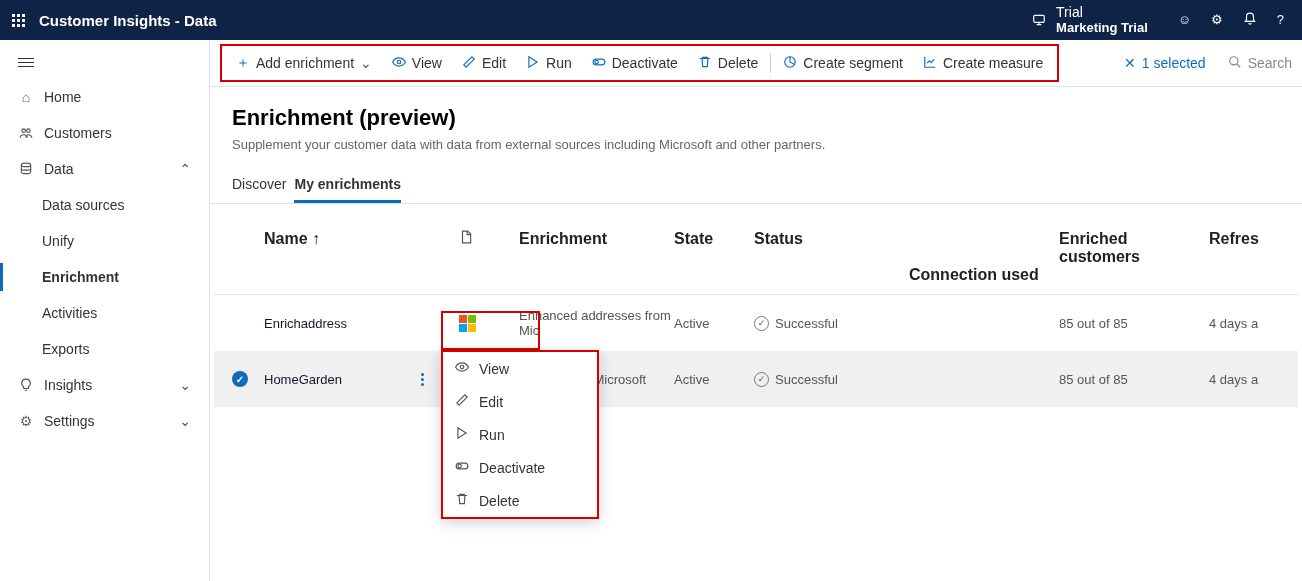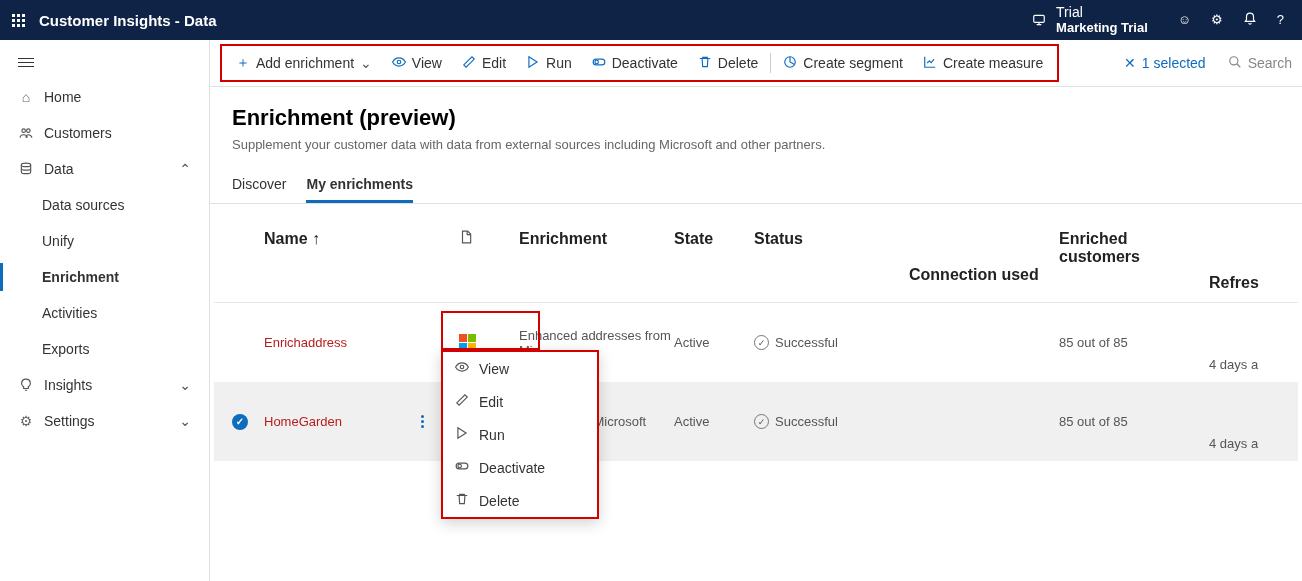--- a/index.html
+++ b/index.html
@@ -44,50 +44,50 @@
     .toolbar-right { margin-left:auto; display:flex; align-items:center; gap:22px;}
     .selected { display:flex; align-items:center; gap:6px; color:#0f6cbd;}
     .search { display:flex; align-items:center; gap:6px; color:#888;}
 
     
     .page-header { padding: 18px 22px 4px; }
     .page-title { font-size: 22px; font-weight:600; margin-bottom:6px;}
     .page-sub { color:#666; font-size:13px;}
 
     
-    .tabs { display:flex; gap:20px; padding: 12px 22px 0; border-bottom:1px solid #e1e1e1;}
+    .tabs { display:flex; gap:8px; padding: 12px 22px 0; border-bottom:1px solid #e1e1e1;}
     .tab { padding: 8px 0; cursor:pointer; font-size:14px; color:#333; border-bottom: 3px solid transparent;}
     .tab.active { font-weight:600; border-bottom-color:#0f6cbd;}
 
     
     .table { margin: 16px 4px 0 4px; }
     .thead { display:flex; padding: 10px 0; border-bottom:1px solid #e8e8e8; font-weight:600; font-size:16px; color:#222;}
     .col-check { width:50px; padding-left:18px;}
     .col-name { width:195px;}
     .col-icon { width:60px;}
     .col-enrich { width:155px;}
     .col-state { width:80px;}
     .col-status { width:155px;}
     .col-conn { width:150px;margin-top:36px;}
     .col-cust { width:150px;}
-    .col-refresh { width:60px;margin-top:44px;}
+    .col-refresh { width:60px;}
     .trow { display:flex; padding: 10px 0; font-size:13px; color:#555; align-items:center;}
     .trow.sel { background:#f0f0f0;}
     .check { width:16px; height:16px; border-radius:50%; border:1px solid transparent;}
     .check.filled { background:#0f6cbd; display:flex; align-items:center; justify-content:center; color:#fff; font-size:10px; font-weight:bold;}
     .ms-logo { display:grid; grid-template-columns:8px 8px; grid-template-rows:8px 8px; gap:1px;}
     .ms-logo span:nth-child(1){background:#f25022;}
     .ms-logo span:nth-child(2){background:#7fba00;}
     .ms-logo span:nth-child(3){background:#00a4ef;}
     .ms-logo span:nth-child(4){background:#ffb900;}
     .more-dots { width:20px; display:flex; flex-direction:column; gap:2px; align-items:center; cursor:pointer;}
     .more-dots span{width:3px;height:3px;background:#0f6cbd;border-radius:50%;}
     .status-cell { display:flex; align-items:center; gap:6px;}
     .doc-icon { color:#666; font-size:12px;}
-    .name-strong { color:#b91c1c;}
+    .name-strong { color:#0f172a;}
 
     
     .context-menu { position:absolute; top:350px; left:441px; width:158px; background:#fff; box-shadow: 0 4px 14px rgba(0,0,0,0.18); border: 2px solid #d40000; z-index:50;}
     .context-menu .context-item { display:flex; align-items:center; gap:10px; padding: 8px 12px; cursor:pointer; font-size:14px; color:#333;}
     .context-menu .ctx-icon { width:14px; color:#555; font-size:13px;}
 
     
     .row-box { position:absolute; top:311px; left:441px; width:99px; height:39px; border:2px solid #d40000; z-index:49; pointer-events:none;}
 
     svg.icn { width:14px; height:14px; }

